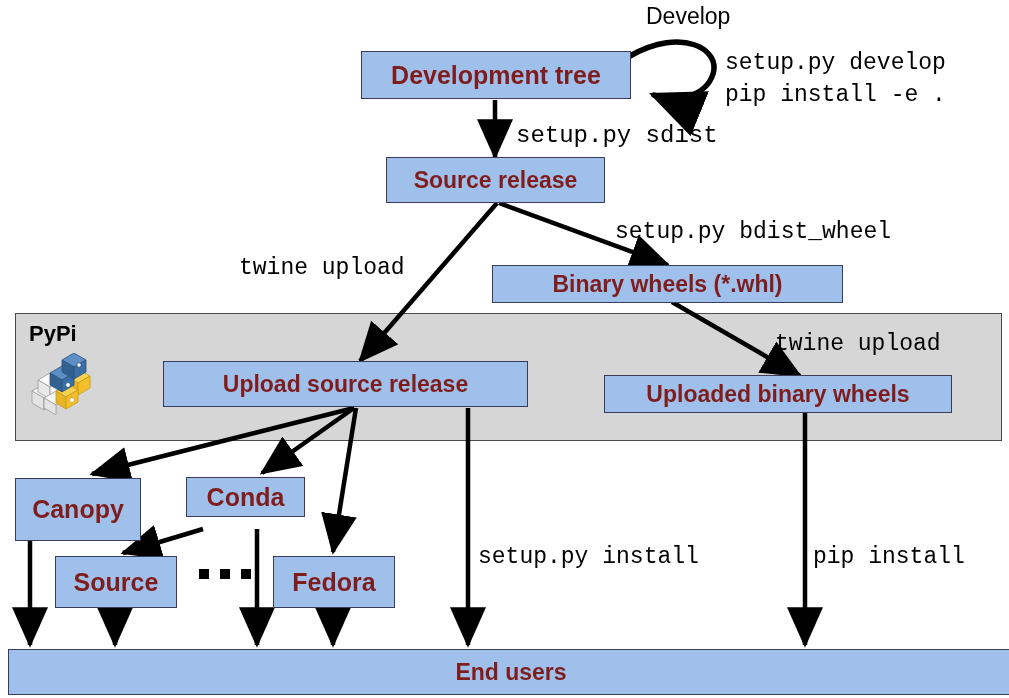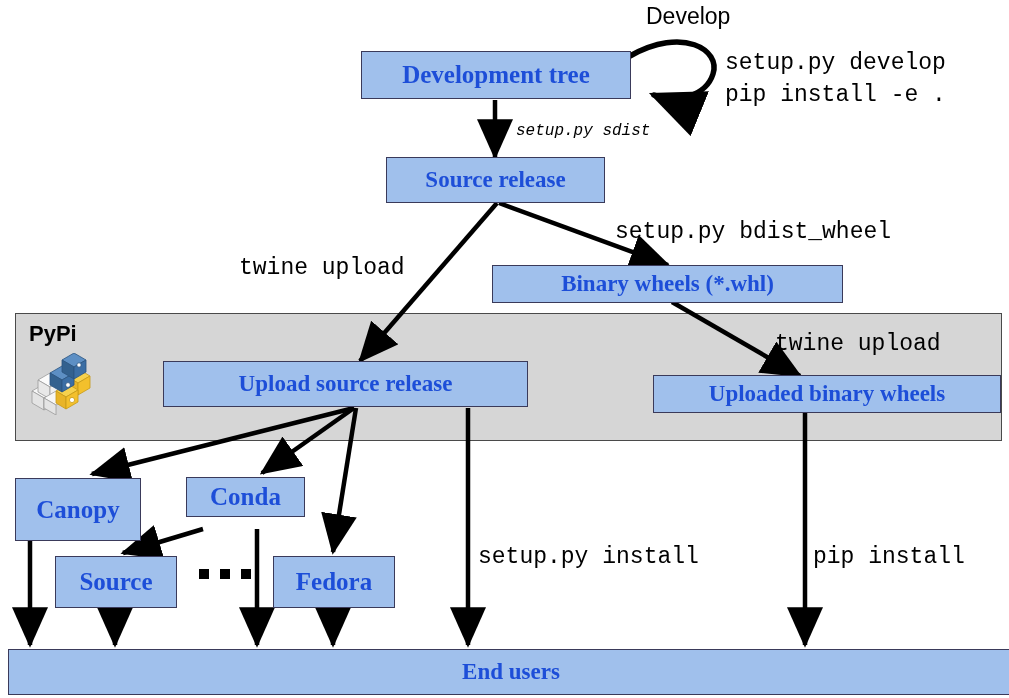--- a/index.html
+++ b/index.html
@@ -25,23 +25,23 @@
     height: 698px;
   }
   .node-box {
     position: absolute;
     box-sizing: border-box;
     background: #a0c0ec;
     border: 1.6px solid #3a3a5a;
     display: flex;
     align-items: center;
     justify-content: center;
-    font-family: Liberation Serif, serif;
+    font-family: Liberation Sans, sans-serif;
     font-weight: bold;
-    color: #1d4ed8;
+    color: #7f1d1d;
     white-space: nowrap;
   }
   .group-box {
     position: absolute;
     box-sizing: border-box;
     background: #d6d6d6;
     border: 1.4px solid #4a4a4a;
   }
   .group-title {
     position: absolute;
@@ -167,21 +167,21 @@
   </svg>
 
   <div class="node-box" style="left:361px; top:51px; width:270px; height:48px; font-size:25px;">Development  tree</div>
 
   <div class="node-box" style="left:386px; top:157px; width:219px; height:46px; font-size:23px;">Source release</div>
 
   <div class="node-box" style="left:492px; top:265px; width:351px; height:38px; font-size:23px;">Binary wheels (*.whl)</div>
 
   <div class="node-box" style="left:163px; top:361px; width:365px; height:46px; font-size:23px;">Upload source release</div>
 
-  <div class="node-box" style="left:653px; top:375px; width:348px; height:38px; font-size:23px;">Uploaded binary wheels</div>
+  <div class="node-box" style="left:604px; top:375px; width:348px; height:38px; font-size:23px;">Uploaded binary wheels</div>
 
   <div class="node-box" style="left:15px; top:478px; width:126px; height:63px; font-size:25px;">Canopy</div>
 
   <div class="node-box" style="left:186px; top:477px; width:119px; height:40px; font-size:25px;">Conda</div>
 
   <div class="node-box" style="left:55px; top:556px; width:122px; height:52px; font-size:25px;">Source</div>
 
   <div class="node-box" style="left:273px; top:556px; width:122px; height:52px; font-size:25px;">Fedora</div>
 
   <div class="node-box" style="left:8px; top:649px; width:1006px; height:46px; font-size:23px;">End users</div>
@@ -191,21 +191,21 @@
     <span></span>
     <span></span>
   </div>
 
   <div class="plain-label" style="left:646px; top:3px; font-size:23px;">Develop</div>
 
   <div class="edge-label" style="left:725px; top:50px; font-size:23px;">setup.py develop</div>
 
   <div class="edge-label" style="left:725px; top:82px; font-size:23px;">pip install -e .</div>
 
-  <div class="edge-label" style="left:516px; top:122px; font-size:16px;font-style:italic;">setup.py sdist</div>
+  <div class="edge-label" style="left:516px; top:122px; font-size:24px;">setup.py sdist</div>
 
   <div class="edge-label" style="left:615px; top:219px; font-size:23px;">setup.py bdist_wheel</div>
 
   <div class="edge-label" style="left:239px; top:255px; font-size:23px;">twine upload</div>
 
   <div class="edge-label" style="left:775px; top:331px; font-size:23px;">twine upload</div>
 
   <div class="edge-label" style="left:478px; top:544px; font-size:23px;">setup.py install</div>
 
   <div class="edge-label" style="left:813px; top:544px; font-size:23px;">pip install</div>

